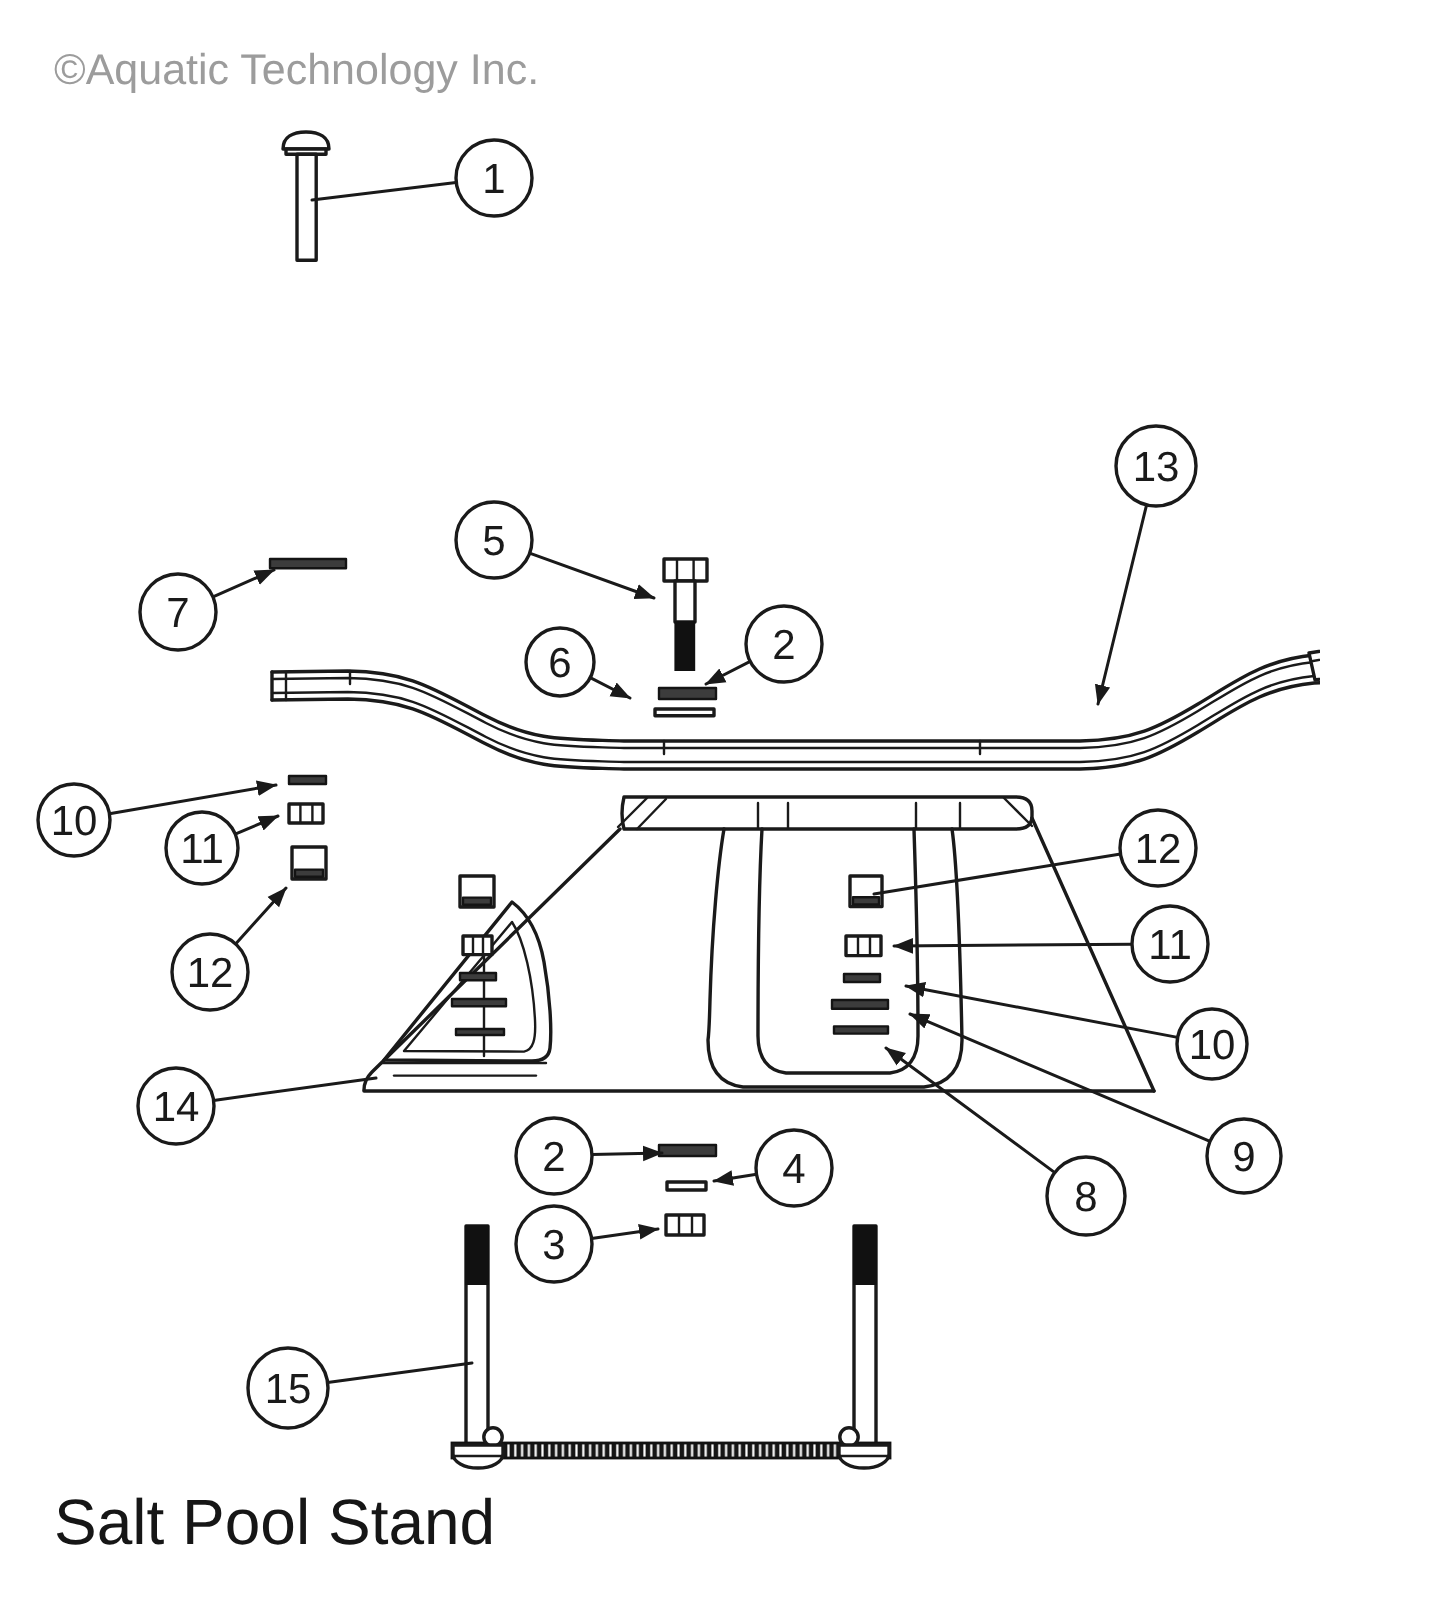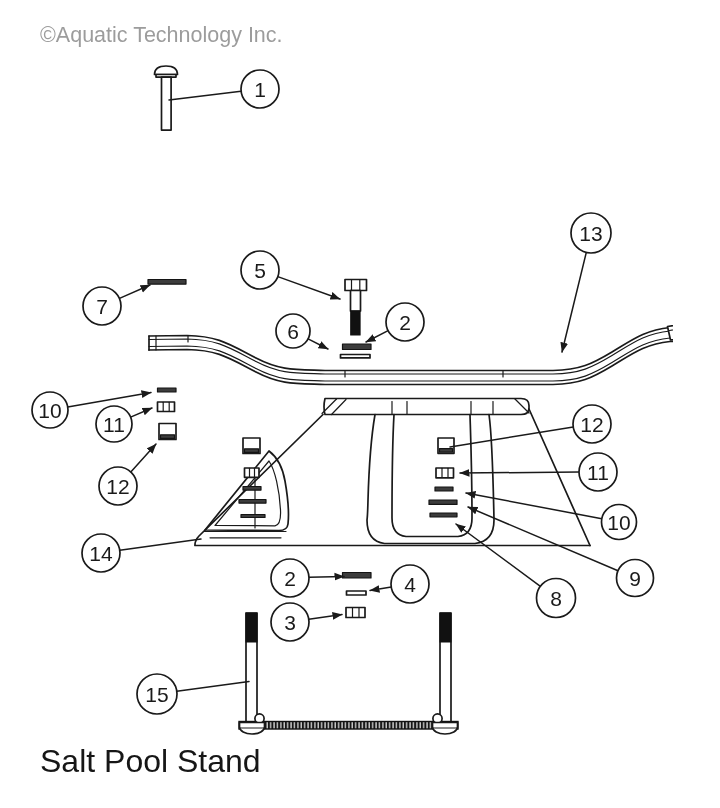--- a/index.html
+++ b/index.html
@@ -1,17 +1,17 @@
 <!DOCTYPE html>
 <html><head>
 <meta charset="utf-8">
 <style>
   html,body{margin:0;padding:0;background:#ffffff;}
   .stage{position:relative;width:660px;height:808px;background:#ffffff;overflow:hidden;
-         font-family:"Liberation Sans", sans-serif;margin-left:13px;}
+         font-family:"Liberation Sans", sans-serif;}
   svg{display:block;}
   .ln   {fill:none;stroke:#1a1a1a;stroke-width:1.7;stroke-linecap:round;stroke-linejoin:round;}
   .lnthin{fill:none;stroke:#1a1a1a;stroke-width:1.2;stroke-linecap:round;stroke-linejoin:round;}
   .wht  {fill:#ffffff;stroke:#1a1a1a;stroke-width:1.7;stroke-linejoin:round;}
   .dark {fill:#3c3c3c;stroke:#141414;stroke-width:1.2;stroke-linejoin:round;}
   .blk  {fill:#111111;stroke:#111111;stroke-width:1;}
   .leader{fill:none;stroke:#1a1a1a;stroke-width:1.5;stroke-linecap:round;}
   .co   {fill:#ffffff;stroke:#1a1a1a;stroke-width:1.7;}
   .num  {font-family:"Liberation Sans", sans-serif;font-size:21px;fill:#1a1a1a;
          text-anchor:middle;}

